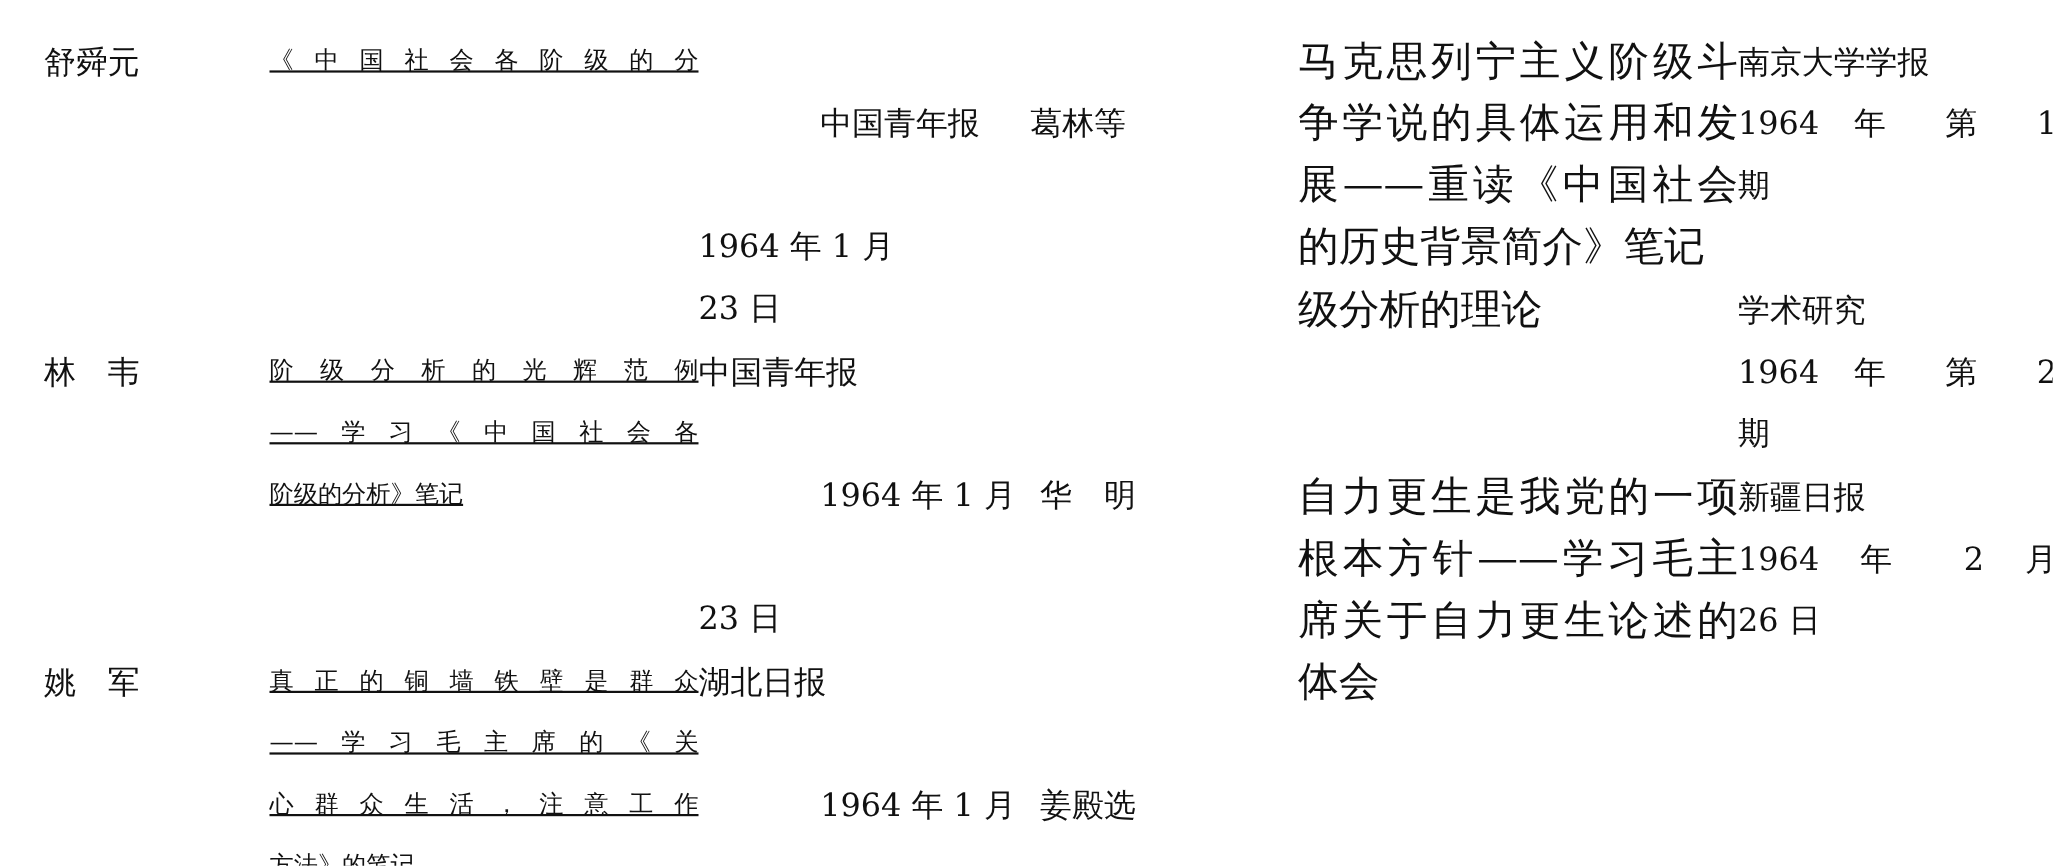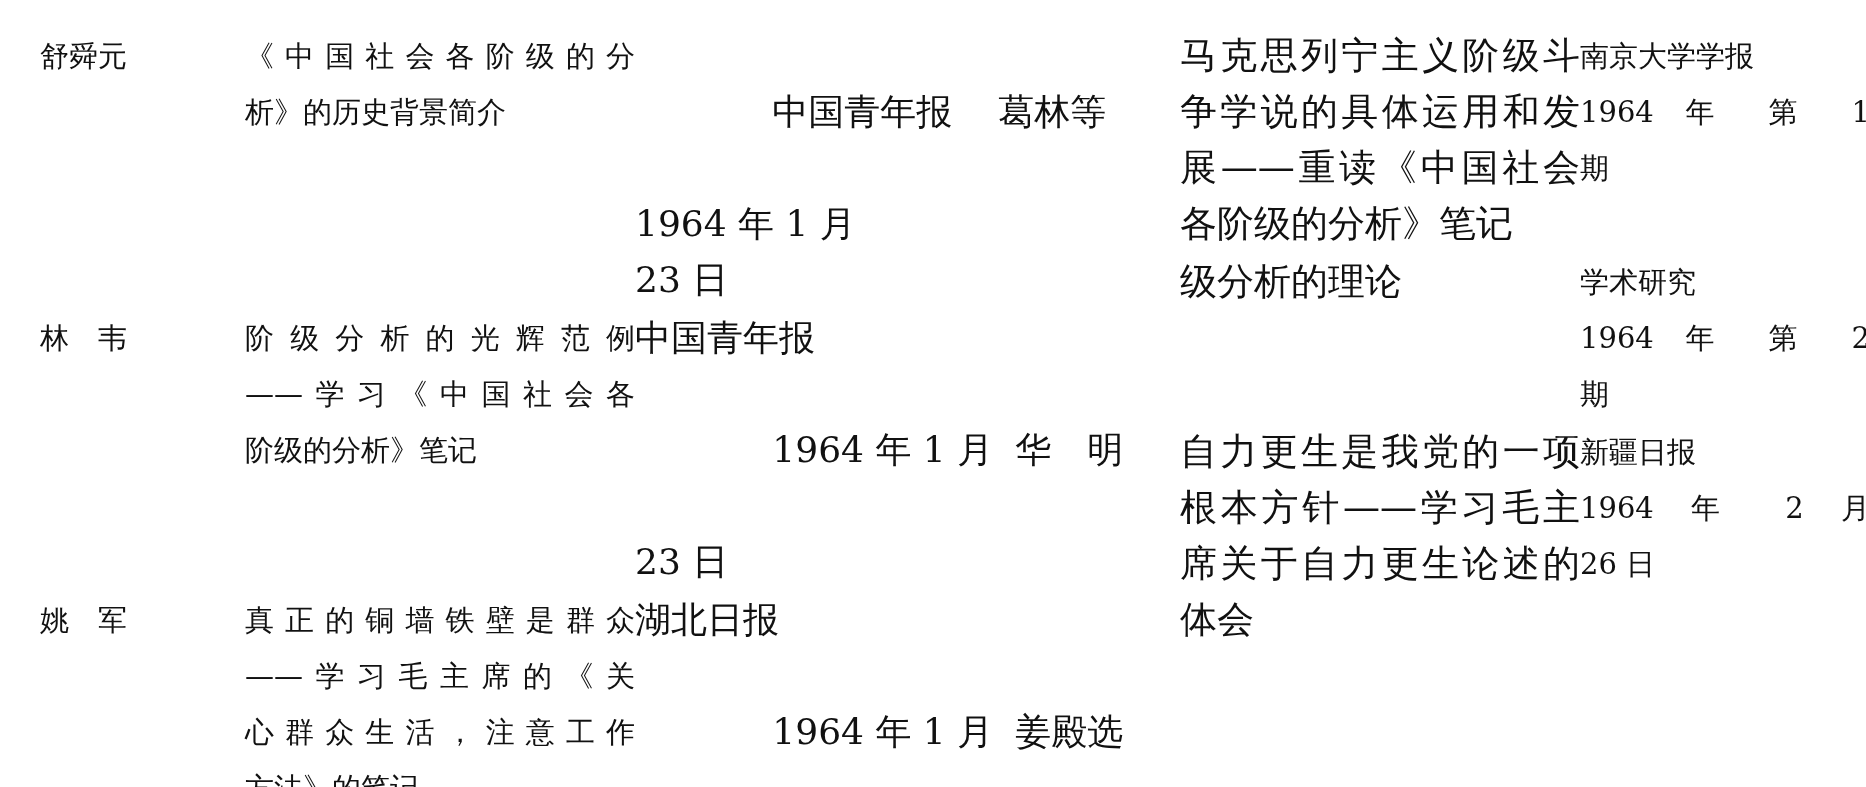--- a/index.html
+++ b/index.html
@@ -45,27 +45,28 @@
   
   .c-author {
     width: 205px;
     flex: 0 0 205px;
     font-size: 29px;
     line-height: 56px;
   }
   .c-title {
     width: 390px;
     flex: 0 0 390px;
-    font-size: 29px;
+    font-size: 22px;
     line-height: 56px;
+    text-decoration: underline;
   }
   .c-source {
     width: 400px;
     flex: 0 0 400px;
-    font-size: 36px;
+    font-size: 29px;
     line-height: 56px;
   }
   
   .r-title {
     width: 400px;
     flex: 0 0 400px;
     font-size: 37px;
     line-height: 56px;
   }
   .r-source {
@@ -93,21 +94,20 @@
   <div class="columns">
 
     <div class="col-left">
 
       <div class="entry">
         <div class="c-author">
           <div class="line">舒舜元</div>
         </div>
         <div class="c-title">
           <div class="line just">《中国社会各阶级的分</div>
-          <div class="line">析》的历史背景简介</div>
         </div>
         <div class="c-source">
           <div class="line">
             <span>中国青年报</span><span class="wide-gap" style="width:46px"></span><span>葛林等</span>
           </div>
           <div class="line">1964 年 1 月</div>
           <div class="line">23 日</div>
         </div>
       </div>
 
@@ -150,21 +150,21 @@
 
     </div>
 
     <div class="col-right">
 
       <div class="entry">
         <div class="r-title">
           <div class="line just">马克思列宁主义阶级斗</div>
           <div class="line just">争学说的具体运用和发</div>
           <div class="line just">展——重读《中国社会</div>
-          <div class="line">各阶级的分析》笔记</div>
+          <div class="line">的历史背景简介》笔记</div>
         </div>
         <div class="r-source">
           <div class="line">南京大学学报</div>
           <div class="line just">1964 年 第 1</div>
           <div class="line">期</div>
         </div>
       </div>
 
       <div class="entry">
         <div class="r-title">

